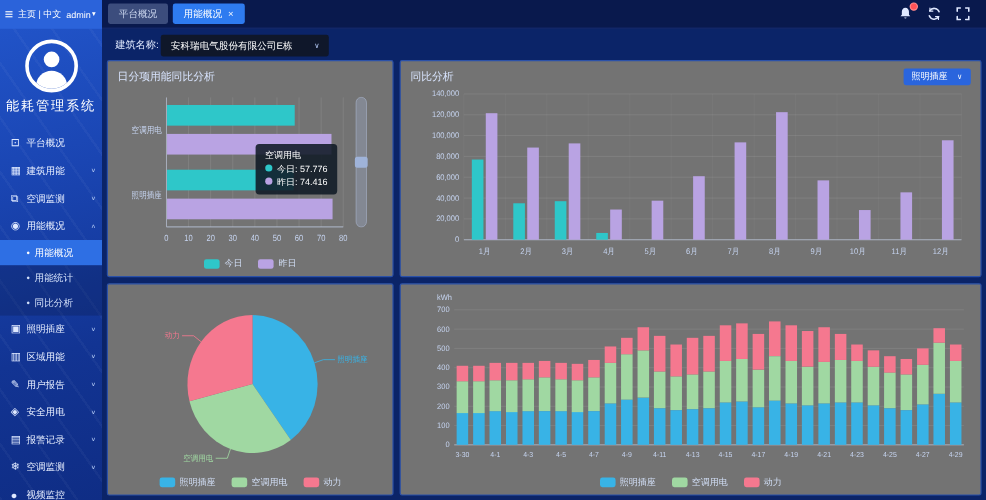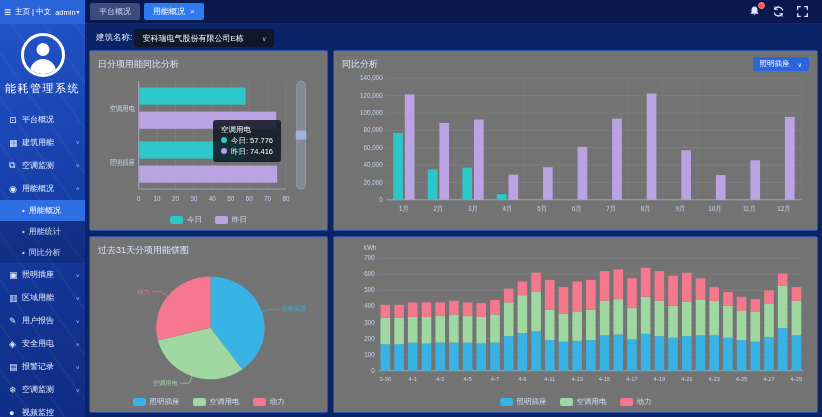--- a/index.html
+++ b/index.html
@@ -342,23 +342,20 @@
                 <rect x="385.8333333333333" y="98.38571428571429" width="10" height="23.614285714285717" fill="#b9a3e3"></rect>
                 <text x="420.5" y="133" font-size="6.5" fill="#c6d4f0" text-anchor="middle" font-family="Liberation Sans, sans-serif">11月</text>
                 <rect x="421.5" y="84.3" width="10" height="37.7" fill="#b9a3e3"></rect>
                 <text x="456.16666666666663" y="133" font-size="6.5" fill="#c6d4f0" text-anchor="middle" font-family="Liberation Sans, sans-serif">12月</text>
                 <rect x="457.16666666666663" y="42.87142857142857" width="10" height="79.12857142857143" fill="#b9a3e3"></rect>
               </svg>
           </div>
         </section>
 
         <section class="panel">
-          <div class="p-head">
-              <div class="p-title">过去31天分项用能饼图</div>
-            </div>
           <div class="chart-wrap">
             <svg id="c3" preserveAspectRatio="none" viewBox="0 0 228 148">
                 <path d="M116,76 L116.0,20.0 A56,56 0 0 1 148.9,121.3 Z" fill="#38b3e6"></path>
                 <polyline points="169.3,58.7 176.9,56.2 186.9,56.2" fill="none" stroke="#38b3e6" stroke-width="0.7"></polyline>
                 <text x="188.86761704288983" y="58.22291236000336" font-size="6.5" fill="#38b3e6" text-anchor="start" font-family="Liberation Sans, sans-serif">照明插座</text>
                 <path d="M116,76 L148.9,121.3 A56,56 0 0 1 61.8,89.9 Z" fill="#a0d8a2"></path>
                 <polyline points="97.0,128.7 94.3,136.2 84.3,136.2" fill="none" stroke="#a0d8a2" stroke-width="0.7"></polyline>
                 <text x="82.32077310430134" y="138.21636921307044" font-size="6.5" fill="#a0d8a2" text-anchor="end" font-family="Liberation Sans, sans-serif">空调用电</text>
                 <path d="M116,76 L61.8,89.9 A56,56 0 0 1 116.0,20.0 Z" fill="#f5788f"></path>
                 <polyline points="71.8,41.7 65.4,36.8 55.4,36.8" fill="none" stroke="#f5788f" stroke-width="0.7"></polyline>

